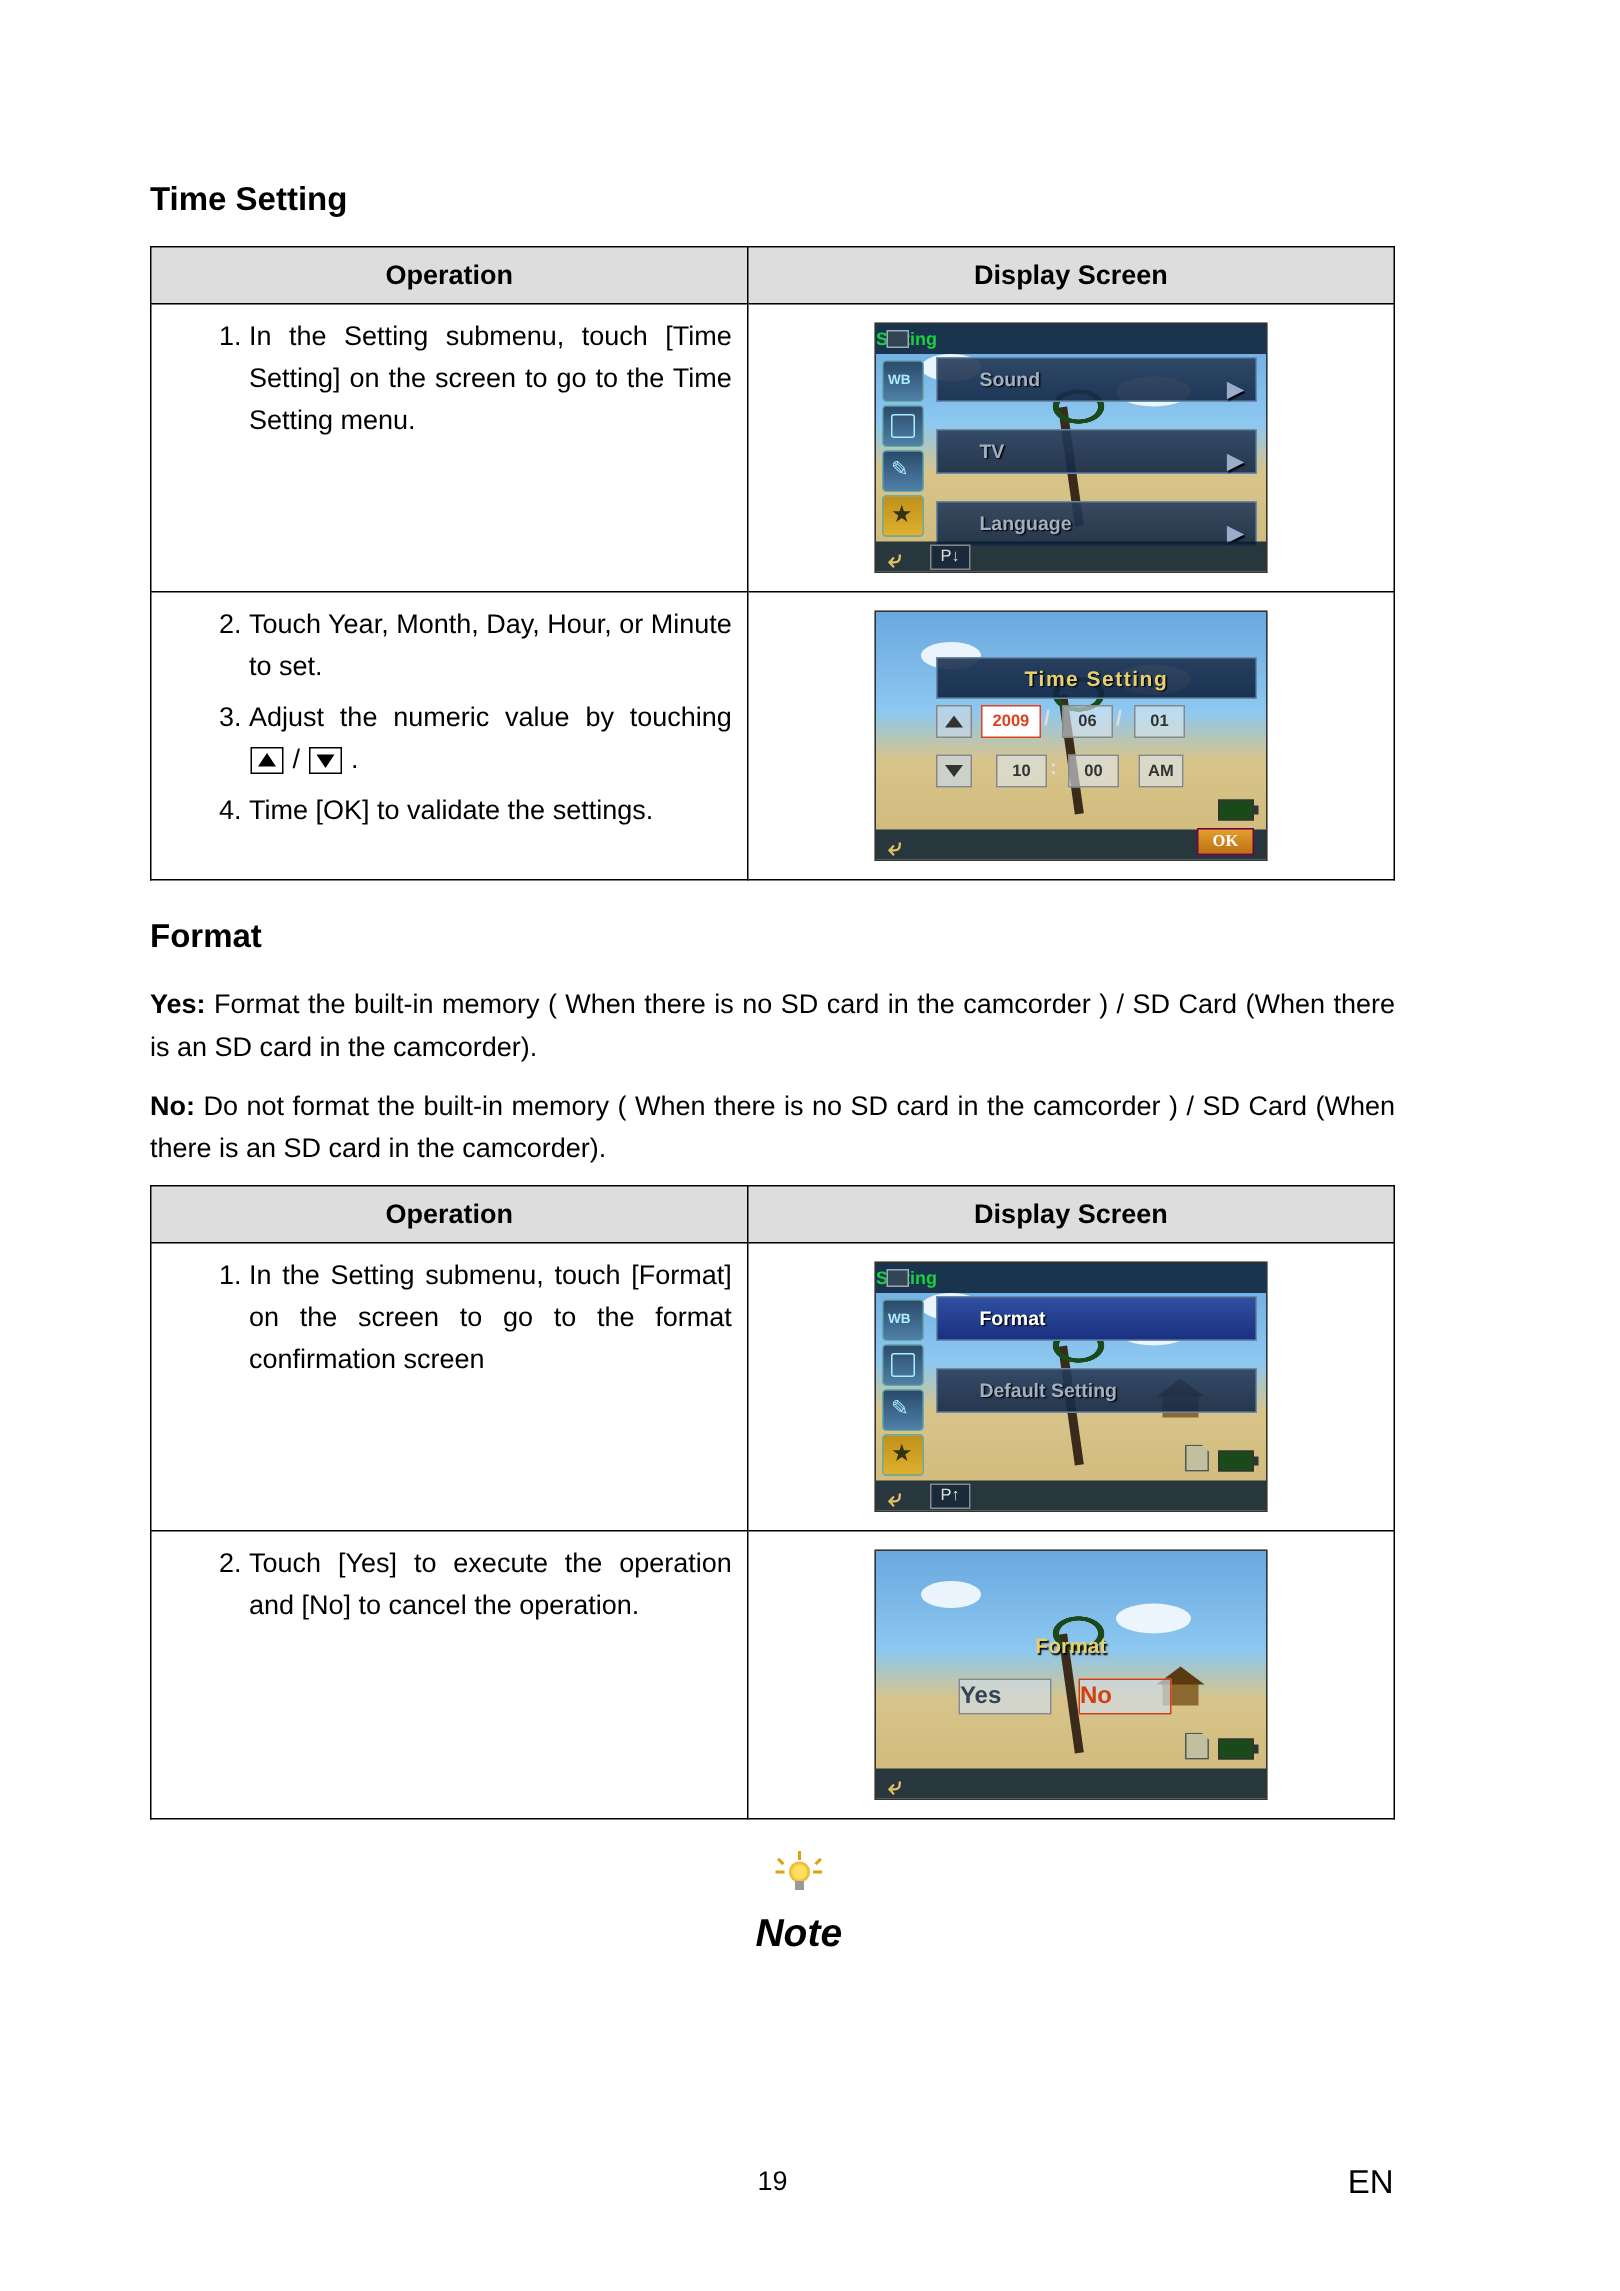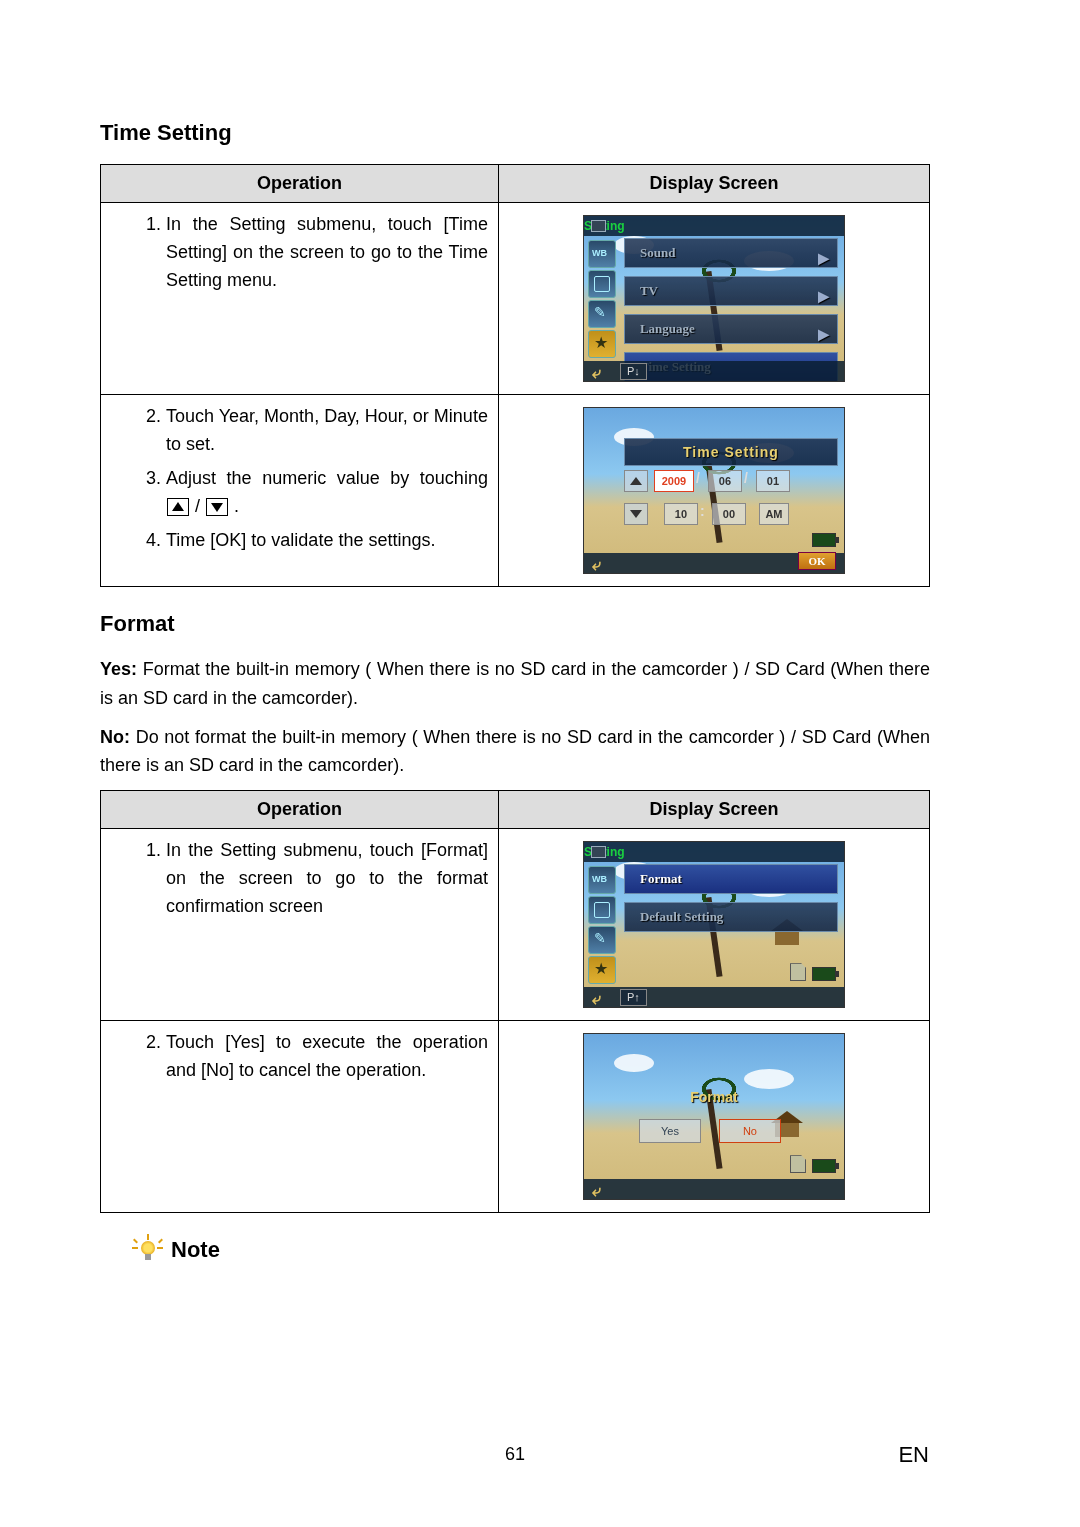--- a/index.html
+++ b/index.html
@@ -128,25 +128,24 @@
   .ic.sc::after{content:"";position:absolute;left:5px;top:5px;width:14px;height:14px;border:1.5px solid #aef;border-radius:2px;}
   .ic.fx::after{content:"✎";color:#aef;font-size:14px;position:absolute;left:5px;top:3px;}
   .ic.st{background:linear-gradient(#c0901a,#e0b030);}
   .ic.st::after{content:"★";color:#331;font-size:16px;position:absolute;left:5px;top:2px;}
   .mitems {
     position:absolute; left:40px; right:6px; top:22px;
   }
   .mitem {
     height:28px; line-height:28px;
     background:linear-gradient(rgba(40,60,90,.9),rgba(20,40,70,.9));
-    border:1px solid #6a8aaa; margin-bottom:8px;
+    border:1px solid #6a8aaa; margin-bottom:18px;
     color:#a0b0c0; font-size:13px; font-weight:bold;
-    padding-left:15px; position:relative;
+    padding-left:28px; position:relative;
     text-shadow:1px 1px 1px #000;
-    font-family:Liberation Serif, serif;
   }
   .mitem .chev { position:absolute; right:8px; top:6px; color:#9aaccc; font-size:14px; }
   .mitem.sel {
     background:linear-gradient(#3050a0,#1a3080);
     color:#fff;
   }
   .tsbar {
     position:absolute; left:40px; right:6px; top:30px; height:26px;
     background:linear-gradient(rgba(30,50,80,.9),rgba(15,35,65,.9));
     border:1px solid #6a8aaa; color:#e8d070; font-size:14px; font-weight:bold;
@@ -170,36 +169,36 @@
     background:linear-gradient(#e0a030,#c07010); border:1px solid #704;
     color:#fff; font-size:11px; font-weight:bold; text-align:center; line-height:16px;font-family:Liberation Serif, serif;
   }
   .dlgtitle {
     position:absolute; left:40px; right:40px; top:55px; text-align:center;
     color:#e8d070; font-size:14px; font-weight:bold; text-shadow:1px 1px 1px #000;
   }
   .dlgbtn {
     position:absolute; top:85px; height:22px; width:60px;
     border:1px solid #888; background:rgba(210,220,230,.7);
-    font-size:11px; font-weight:normal; text-align:center; line-height:22px;
+    font-size:16px; font-weight:bold; line-height:22px;
   }
   .dlgbtn.yes { left:55px; color:#345; }
   .dlgbtn.no  { left:135px; color:#d04010; border-color:#d04010; }
   .batt {
     position:absolute; right:8px; bottom:26px;
     width:22px; height:12px; border:1.5px solid #333; background:#1a4a1a;
   }
   .batt::after{content:"";position:absolute;right:-4px;top:3px;width:3px;height:6px;background:#333;}
   .sdcard {position:absolute;right:38px;bottom:26px;width:14px;height:16px;background:#c0c0a0;border:1px solid #555;clip-path:polygon(0 0,70% 0,100% 25%,100% 100%,0 100%);}
   .hut{position:absolute;right:45px;bottom:62px;width:24px;height:16px;background:#8a6830;}
   .hut::before{content:"";position:absolute;left:-4px;top:-10px;border-left:16px solid transparent;border-right:16px solid transparent;border-bottom:12px solid #5a3a10;}
   .pbody { margin: 10px 0 10px 0; line-height: 1.6; text-align: justify; }
   .notehdr {
-    font-weight: bold; font-size: 22px;
-    display: flex; align-items: center; gap: 10px; margin: 18px 0 6px 35px;
+    font-style: italic; font-weight: bold; font-size: 26px;
+    display: flex; align-items: center; gap: 10px; margin: 18px 0 6px 35px; flex-direction: column;
   }
   .bulb {
     width: 26px; height: 26px; position: relative;
   }
   .bulb::before{
     content:""; position:absolute; left:6px; top:4px; width:14px; height:14px;
     background:radial-gradient(circle,#ffe060 40%,#e0a010 80%);
     border-radius:50%;
   }
   .bulb::after{
@@ -388,15 +387,15 @@
         <span class="ray r4"></span>
         <span class="ray r5"></span>
         <span class="ray r6"></span>
     </span>
     <span>Note</span>
   </div>
 
 </div>
 
 <div class="footer">
-  <div class="pg">61</div>
+  <div class="pg">19</div>
   <div class="en">EN</div>
 </div>
 
 </body></html>

